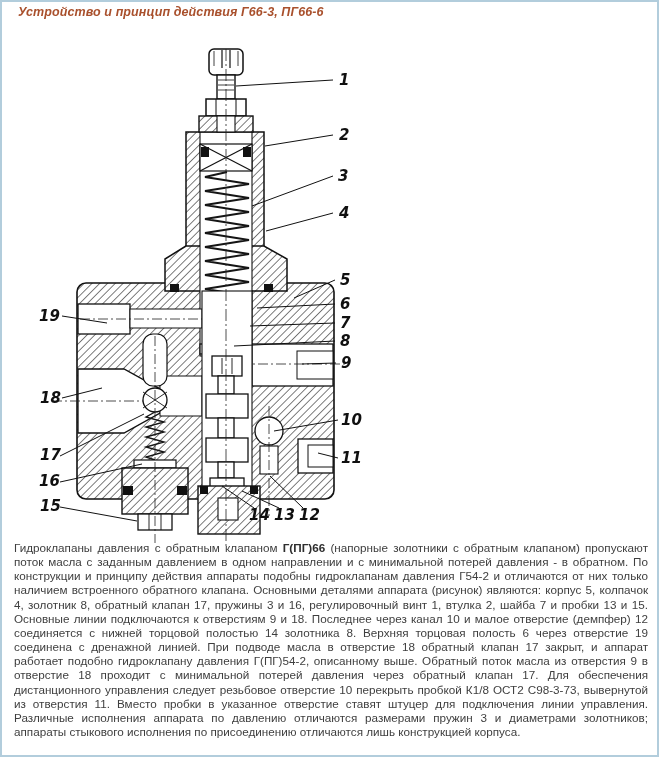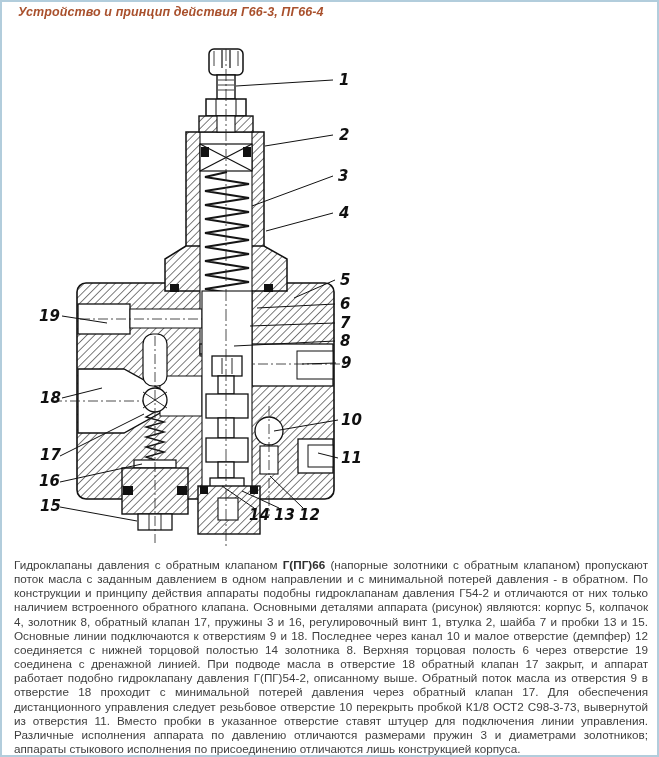--- a/index.html
+++ b/index.html
@@ -16,37 +16,37 @@
     position:absolute;left:16px;top:3px;
     font-size:12.5px;font-weight:bold;font-style:italic;
     color:#a9502c;letter-spacing:0.1px;
     white-space:nowrap;
   }
   .figure-wrap{
     position:absolute;left:0;top:44px;width:659px;height:508px;
   }
   .figure-wrap svg{display:block;}
   .article{
-    position:absolute;left:12px;top:556px;width:634px;
+    position:absolute;left:12px;top:539px;width:634px;
     font-size:11.7px;line-height:14.15px;color:#3e3e3e;
     text-align:justify;
   }
   .article b{color:#2e2e2e;}
   .callout-num{
     font-family:"DejaVu Sans",sans-serif;
     font-style:italic;font-weight:600;font-size:15px;fill:#101010;
   }
   .dwg{stroke:#151515;fill:none;}
 </style>
 </head>
 <body>
 
 <div class="page">
 
-  <div class="title">Устройство и принцип действия Г66-3, ПГ66-4</div>
+  <div class="title">Устройство и принцип действия Г66-3, ПГ66-6</div>
 
   <div class="figure-wrap">
   <svg width="659" height="508" viewBox="0 0 659 508" xmlns="http://www.w3.org/2000/svg">
     <defs>
       <pattern id="hatch" width="5.5" height="5.5" patternUnits="userSpaceOnUse" patternTransform="rotate(45)">
         <rect width="5.5" height="5.5" fill="#ffffff"></rect>
         <line x1="0" y1="0" x2="0" y2="5.5" stroke="#1c1c1c" stroke-width="1.15"></line>
       </pattern>
     </defs>
 

